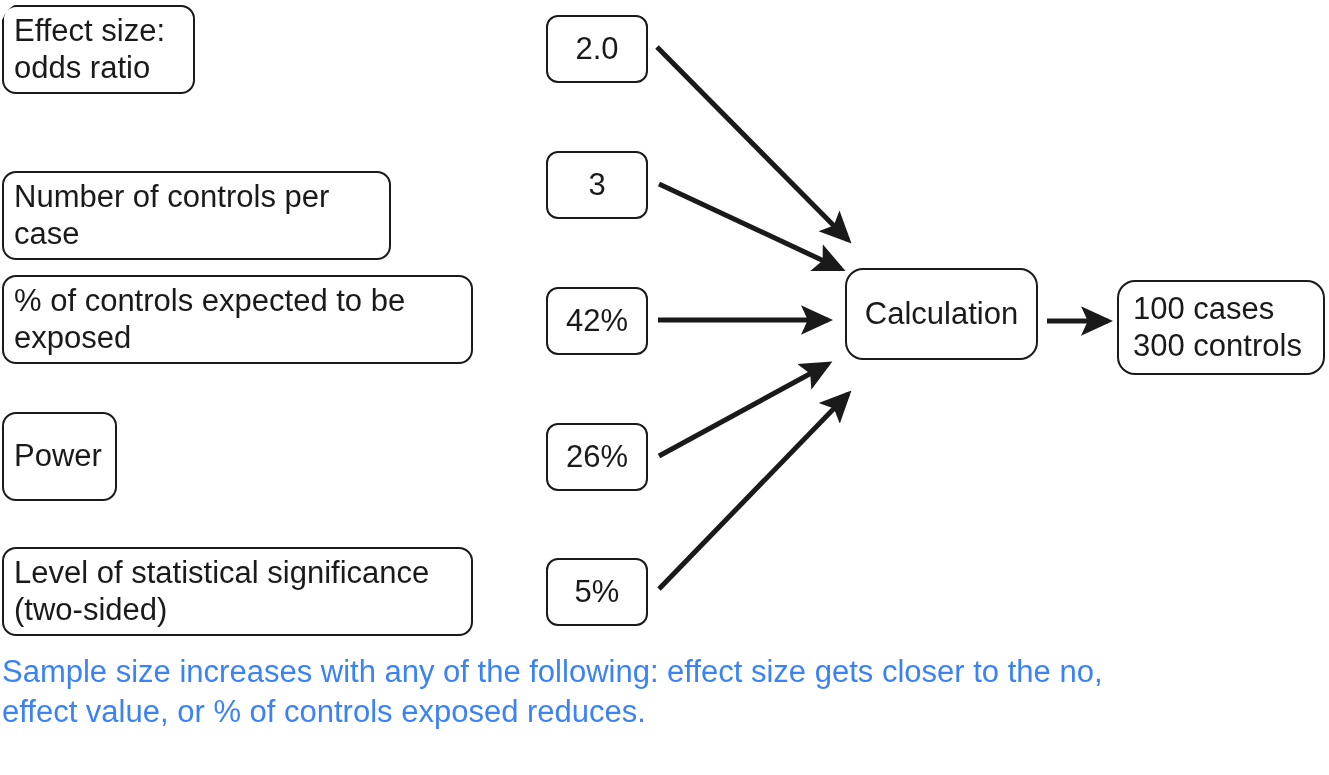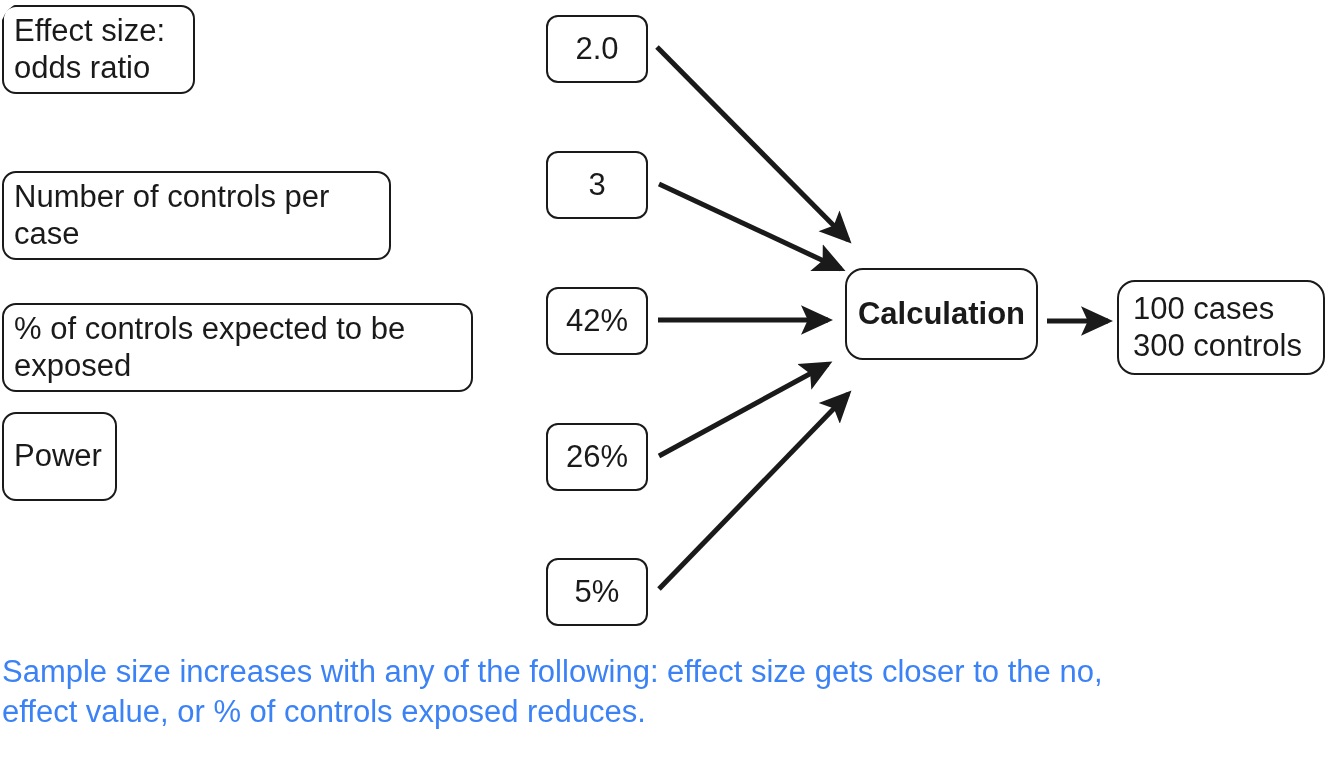--- a/index.html
+++ b/index.html
@@ -41,21 +41,20 @@
     align-items: flex-start;
   }
   .node.value {
     align-items: center;
     text-align: center;
     border-radius: 12px;
   }
   .node.calc {
     align-items: center;
     border-radius: 18px;
-    font-weight: bold;
   }
   .node.result {
     align-items: flex-start;
     text-align: left;
     padding-left: 14px;
     padding-right: 4px;
     border-radius: 18px;
   }
   .node .line {
     display: block;
@@ -86,29 +85,33 @@
 
   <div class="node param" style="left: 2px; top: 5px; width: 193px; height: 89px;">
     <span class="line">Effect size:
 odds ratio</span>
   </div>
 
   <div class="node param" style="left: 2px; top: 140px; width: 389px; height: 89px; margin-top: 31px;">
     <span class="line">Number of controls per case</span>
   </div>
 
-  <div class="node param" style="left: 2px; top: 275px; width: 471px; height: 89px; margin-top: 28px;">
+  <div class="node param" style="left: 2px; top: 275px; width: 471px; height: 89px;">
     <span class="line">% of controls expected to be
 exposed</span>
   </div>
 
   <div class="node param" style="left: 2px; top: 412px; width: 115px; height: 89px;">
     <span class="line">Power</span>
   </div>
 
+  <div class="node param" style="left: 2px; top: 547px; width: 471px; height: 89px;">
+    <span class="line">Level of statistical significance
+(two-sided)</span>
+  </div>
 
   <div class="node value" style="left: 546px; top: 15px; width: 102px; height: 68px;">
     <span class="line">2.0</span>
   </div>
 
   <div class="node value" style="left: 546px; top: 151px; width: 102px; height: 68px;">
     <span class="line">3</span>
   </div>
 
   <div class="node value" style="left: 546px; top: 287px; width: 102px; height: 68px;">

